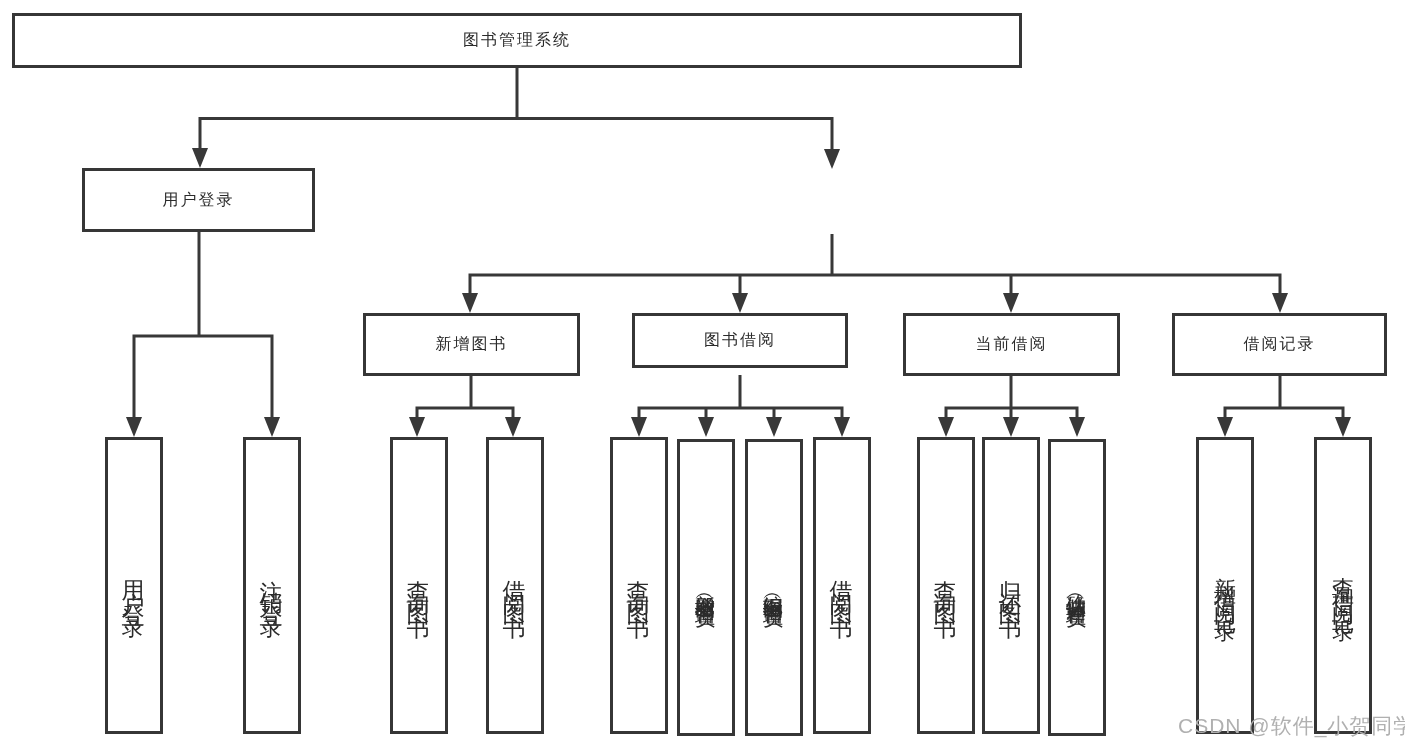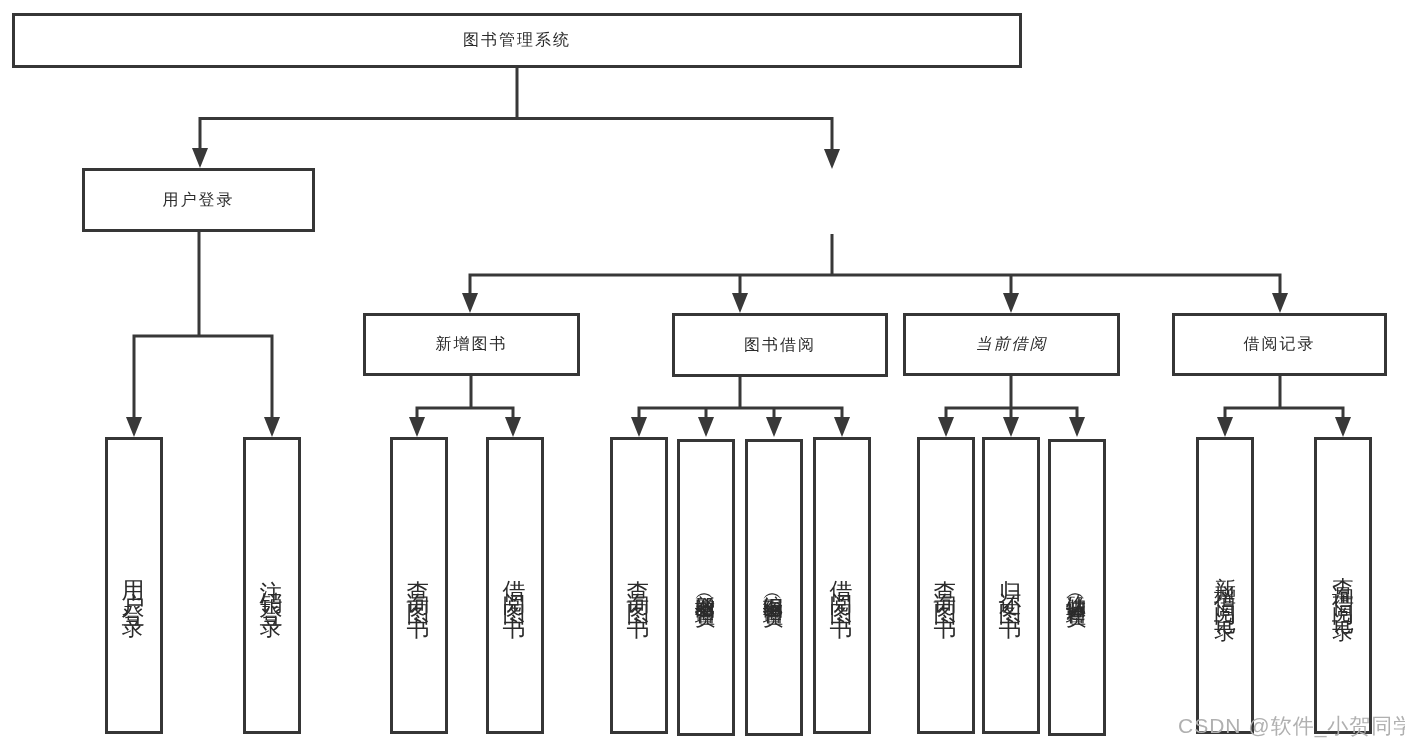--- a/index.html
+++ b/index.html
@@ -81,22 +81,22 @@
       <polygon points="1217,417 1233,417 1225,437"></polygon>
       <polygon points="1335,417 1351,417 1343,437"></polygon>
     </g>
   </svg>
 
   <div class="box h" style="left:12px; top:13px; width:1010px; height:55px;">图书管理系统</div>
 
   <div class="box h" style="left:82px; top:168px; width:233px; height:64px;">用户登录</div>
 
   <div class="box h" style="left:363px; top:313px; width:217px; height:63px;">新增图书</div>
-  <div class="box h" style="left:632px; top:313px; width:216px; height:64px;margin-left:40px;">图书借阅</div>
-  <div class="box h" style="left:903px; top:313px; width:217px; height:63px;font-style:italic;">当前借阅</div>
+  <div class="box h" style="left:632px; top:313px; width:216px; height:55px;">图书借阅</div>
+  <div class="box h" style="left:903px; top:313px; width:217px; height:63px;">当前借阅</div>
   <div class="box h" style="left:1172px; top:313px; width:215px; height:63px;">借阅记录</div>
 
   <div class="box v short" style="left:105px; top:437px; width:58px; height:297px;">用户登录</div>
   <div class="box v short" style="left:243px; top:437px; width:58px; height:297px;">注销登录</div>
 
   <div class="box v short" style="left:390px; top:437px; width:58px; height:297px;">查询图书</div>
   <div class="box v short" style="left:486px; top:437px; width:58px; height:297px;">借阅图书</div>
 
   <div class="box v short" style="left:610px; top:437px; width:58px; height:297px;">查询图书</div>
   <div class="box v long" style="left:677px; top:439px; width:58px; height:297px;">新增图书（管理员）</div>

